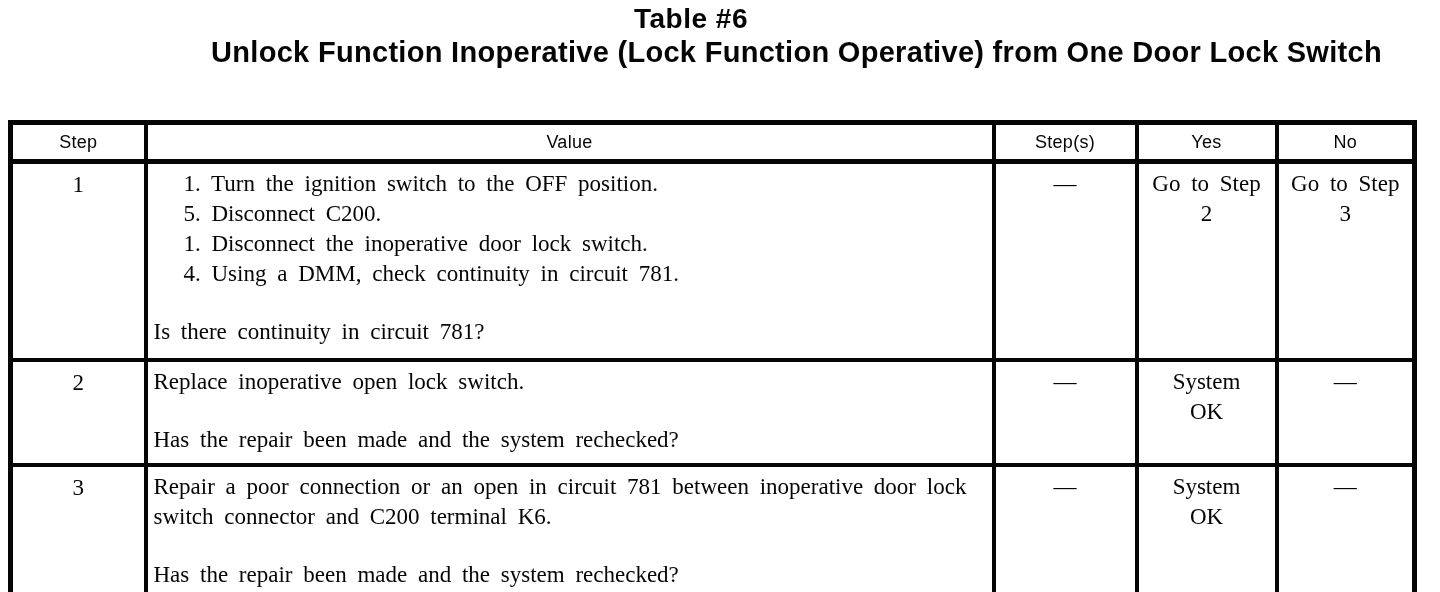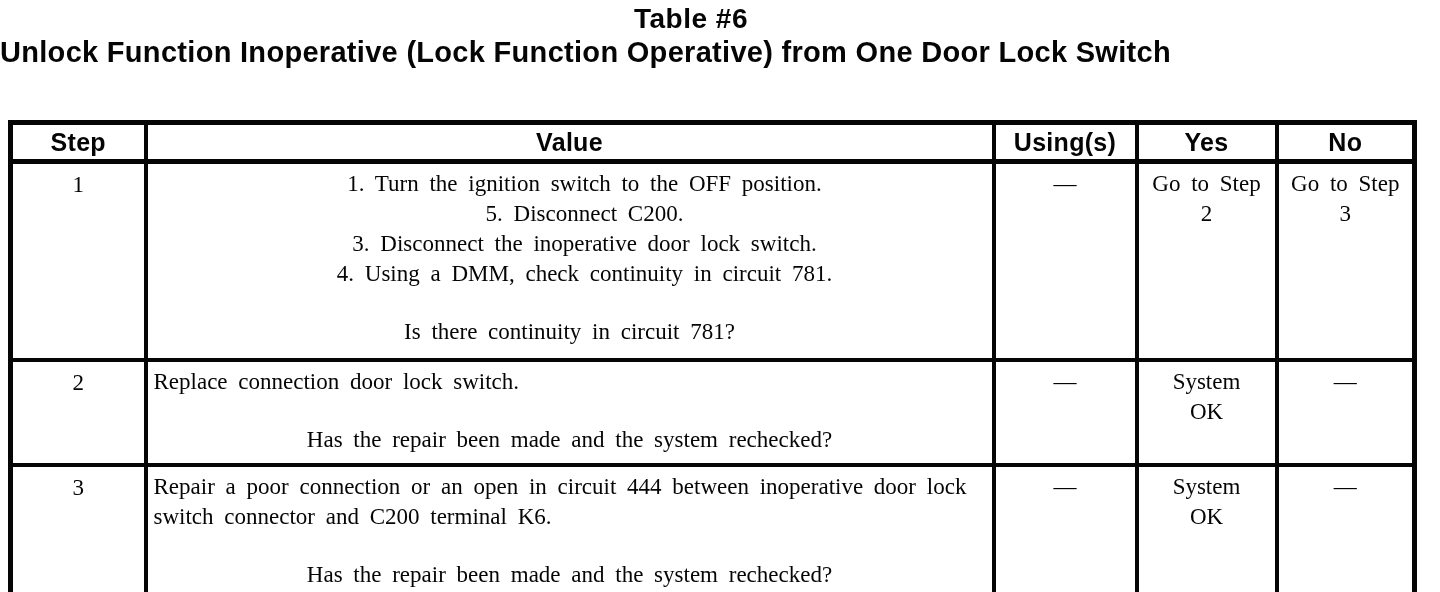--- a/index.html
+++ b/index.html
@@ -21,21 +21,21 @@
     text-align: center;
     font-family: "Liberation Sans", sans-serif;
     font-weight: bold;
     font-size: 28px;
     line-height: 32px;
     margin: 0;
     padding-top: 3px;
     letter-spacing: 0.5px;
   }
   .doc-subtitle {
-    text-align: left;
+    text-align: right;
     font-family: "Liberation Sans", sans-serif;
     font-weight: bold;
     font-size: 29px;
     line-height: 34px;
     margin: 0;
     letter-spacing: 0.3px;
   }
   table.diag {
     border-collapse: collapse;
     table-layout: fixed;
@@ -49,47 +49,45 @@
   col.c-yes    { width: 140px; }
   col.c-no     { width: 138px; }
 
   th, td {
     border: 4px solid #050505;
     vertical-align: top;
     padding: 0;
   }
   th {
     font-family: "Liberation Sans", sans-serif;
-    font-weight: bold;
-    font-size: 25px;
+    font-weight: normal;
+    font-size: 18px;
     height: 34px;
     vertical-align: middle;
     text-align: center;
     border-bottom: 5px solid #050505;
     letter-spacing: 0.3px;
   }
   td {
     font-size: 23px;
     line-height: 30px;
     word-spacing: 5px;
   }
   td.step-col {
     text-align: center;
     padding-top: 6px;
   }
   td.action-col {
     padding: 5px 6px 8px 6px;
   }
   .action-list {
     margin-left: 30px;
-    text-align: center;
   }
   .action-question {
     margin-top: 28px;
-    text-align: center;
   }
   td.center-col {
     text-align: center;
     padding-top: 5px;
   }
   tr.row-1 td { height: 181px; }
   tr.row-2 td { height: 88px; }
   tr.row-3 td { height: 123px; }
 </style>
 </head>
@@ -105,69 +103,69 @@
       <col class="c-step">
         <col class="c-action">
         <col class="c-values">
         <col class="c-yes">
         <col class="c-no">
     </colgroup>
     <thead>
       <tr>
         <th>Step</th>
         <th>Value</th>
-        <th>Using(s)</th>
+        <th>Step(s)</th>
         <th>Yes</th>
         <th>No</th>
       </tr>
     </thead>
     <tbody>
 
       <tr class="row-1">
         <td class="step-col">1</td>
         <td class="action-col">
           <div class="action-list">
             <div>1. Turn the ignition switch to the OFF position.</div>
             <div>5. Disconnect C200.</div>
-            <div>3. Disconnect the inoperative door lock switch.</div>
+            <div>1. Disconnect the inoperative door lock switch.</div>
             <div>4. Using a DMM, check continuity in circuit 781.</div>
           </div>
           <div class="action-question">Is there continuity in circuit 781?</div>
         </td>
         <td class="center-col">—</td>
         <td class="center-col">
           <div>Go to Step</div>
           <div>2</div>
         </td>
         <td class="center-col">
           <div>Go to Step</div>
           <div>3</div>
         </td>
       </tr>
 
       <tr class="row-2">
         <td class="step-col">2</td>
         <td class="action-col">
-          <div>Replace connection door lock switch.</div>
+          <div>Replace inoperative open lock switch.</div>
           <div class="action-question">Has the repair been made and the system rechecked?</div>
         </td>
         <td class="center-col">—</td>
         <td class="center-col">
           <div>System</div>
           <div>OK</div>
         </td>
         <td class="center-col">
           <div>—</div>
         </td>
       </tr>
 
       <tr class="row-3">
         <td class="step-col">3</td>
         <td class="action-col">
-          <div>Repair a poor connection or an open in circuit 444 between inoperative door lock switch connector and C200 terminal K6.</div>
+          <div>Repair a poor connection or an open in circuit 781 between inoperative door lock switch connector and C200 terminal K6.</div>
           <div class="action-question">Has the repair been made and the system rechecked?</div>
         </td>
         <td class="center-col">—</td>
         <td class="center-col">
           <div>System</div>
           <div>OK</div>
         </td>
         <td class="center-col">
           <div>—</div>
         </td>

